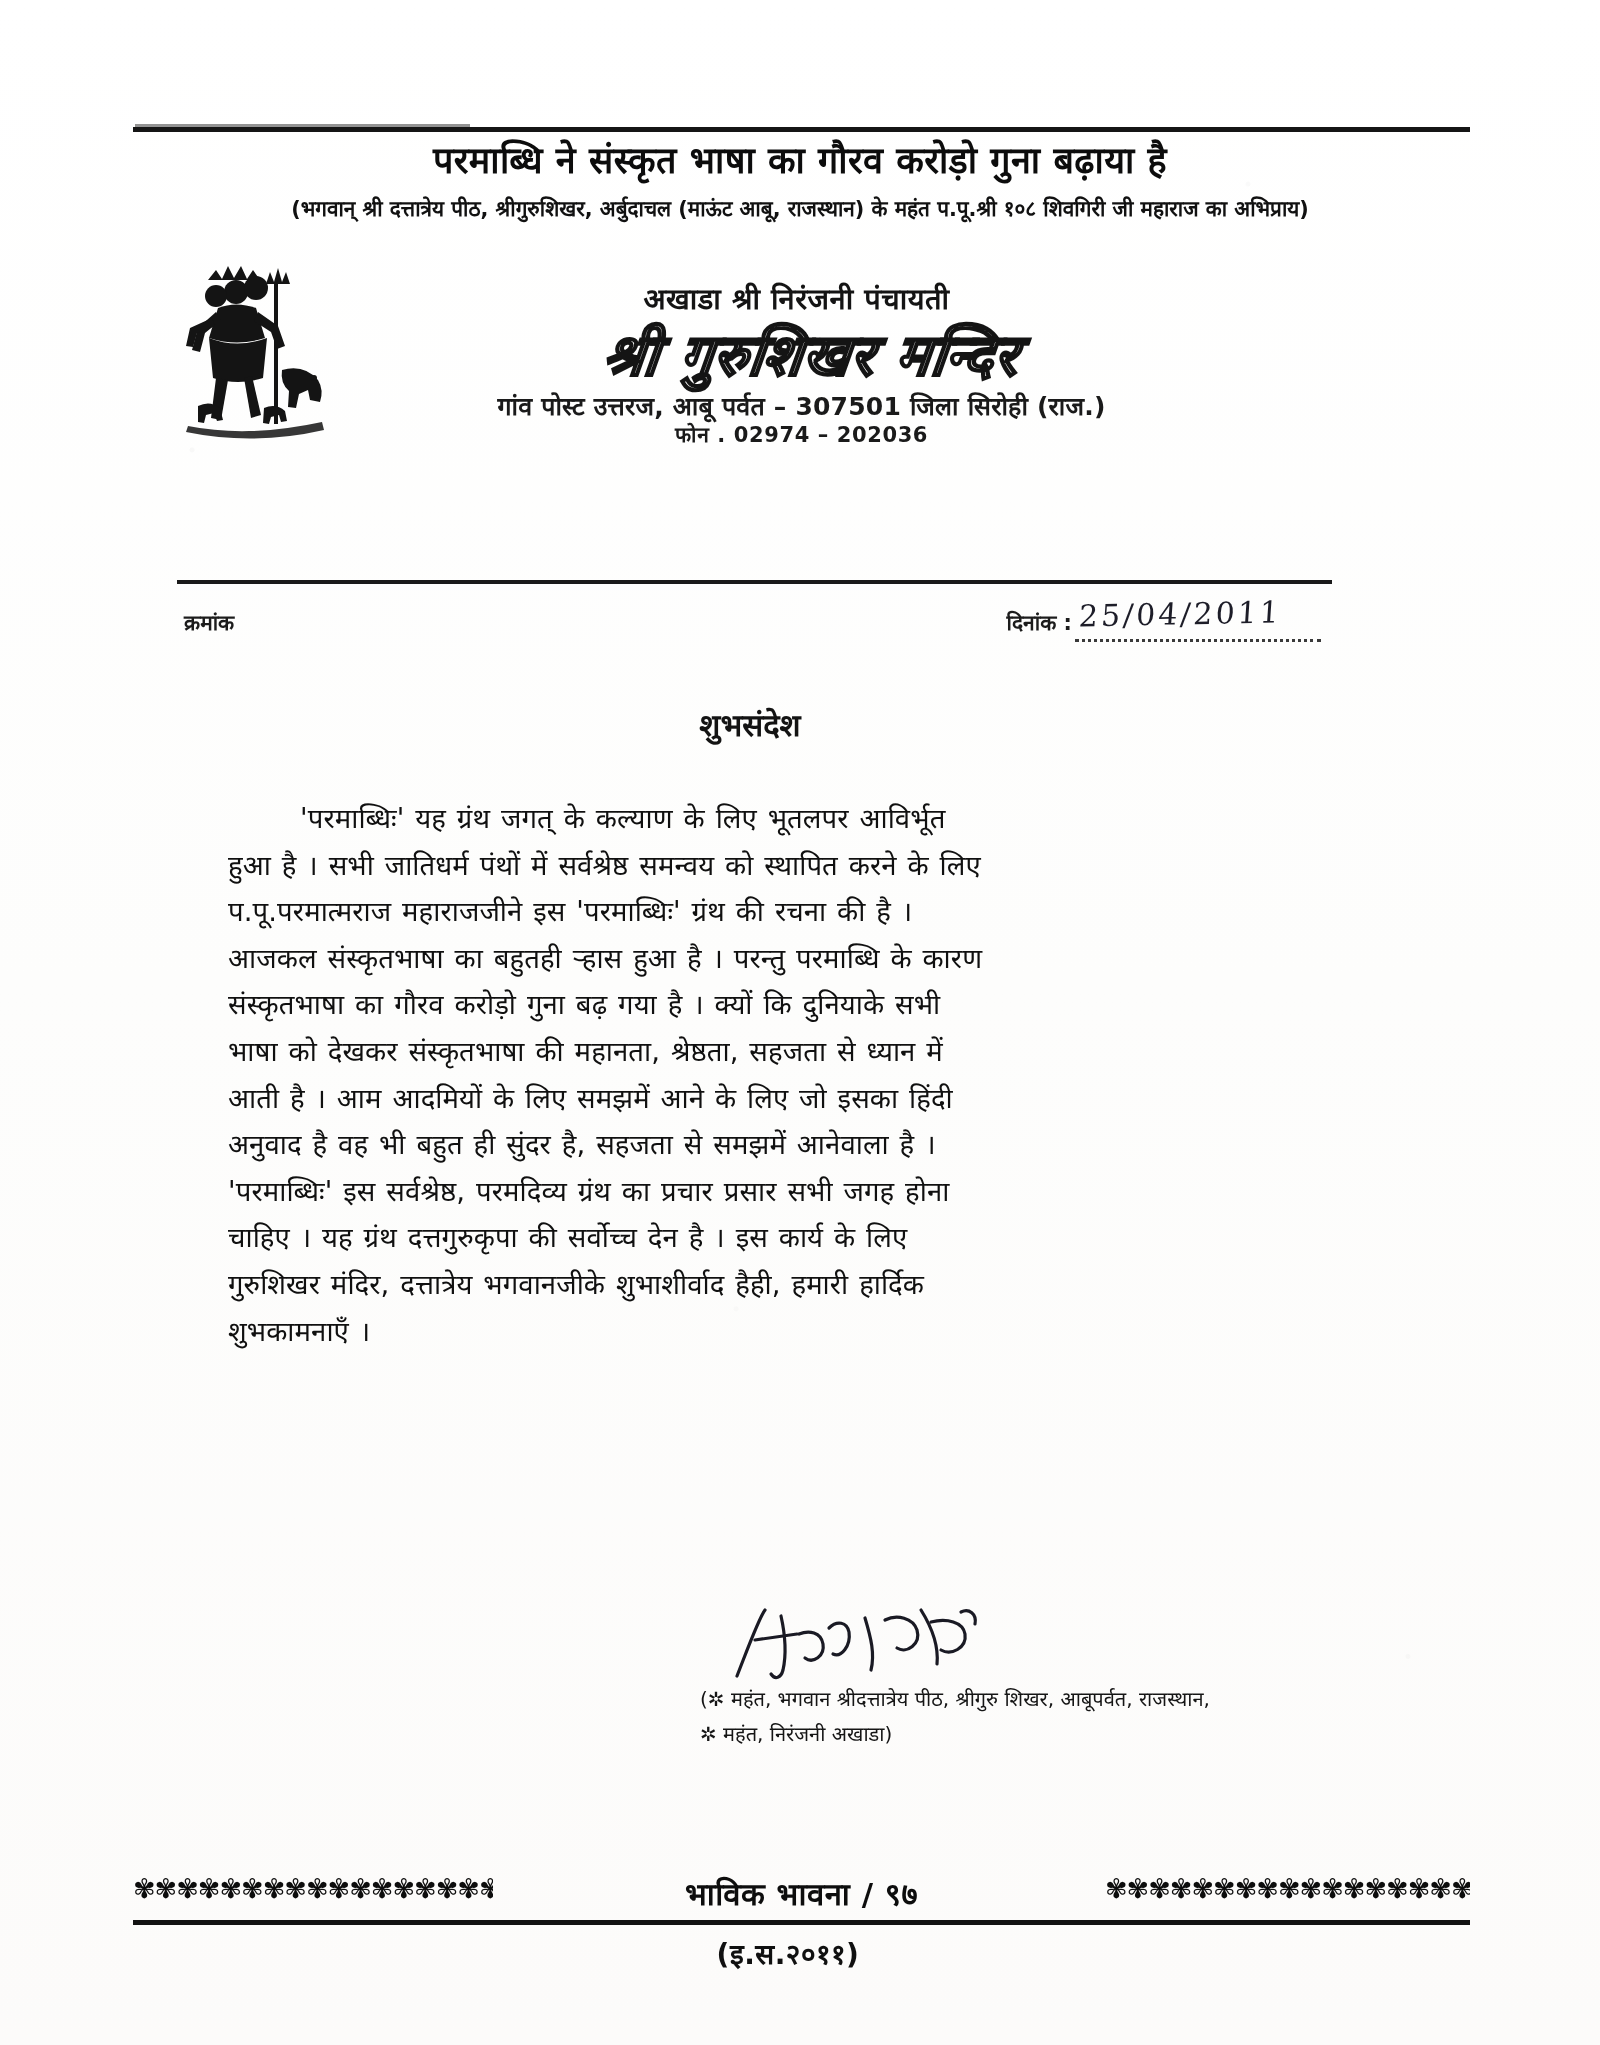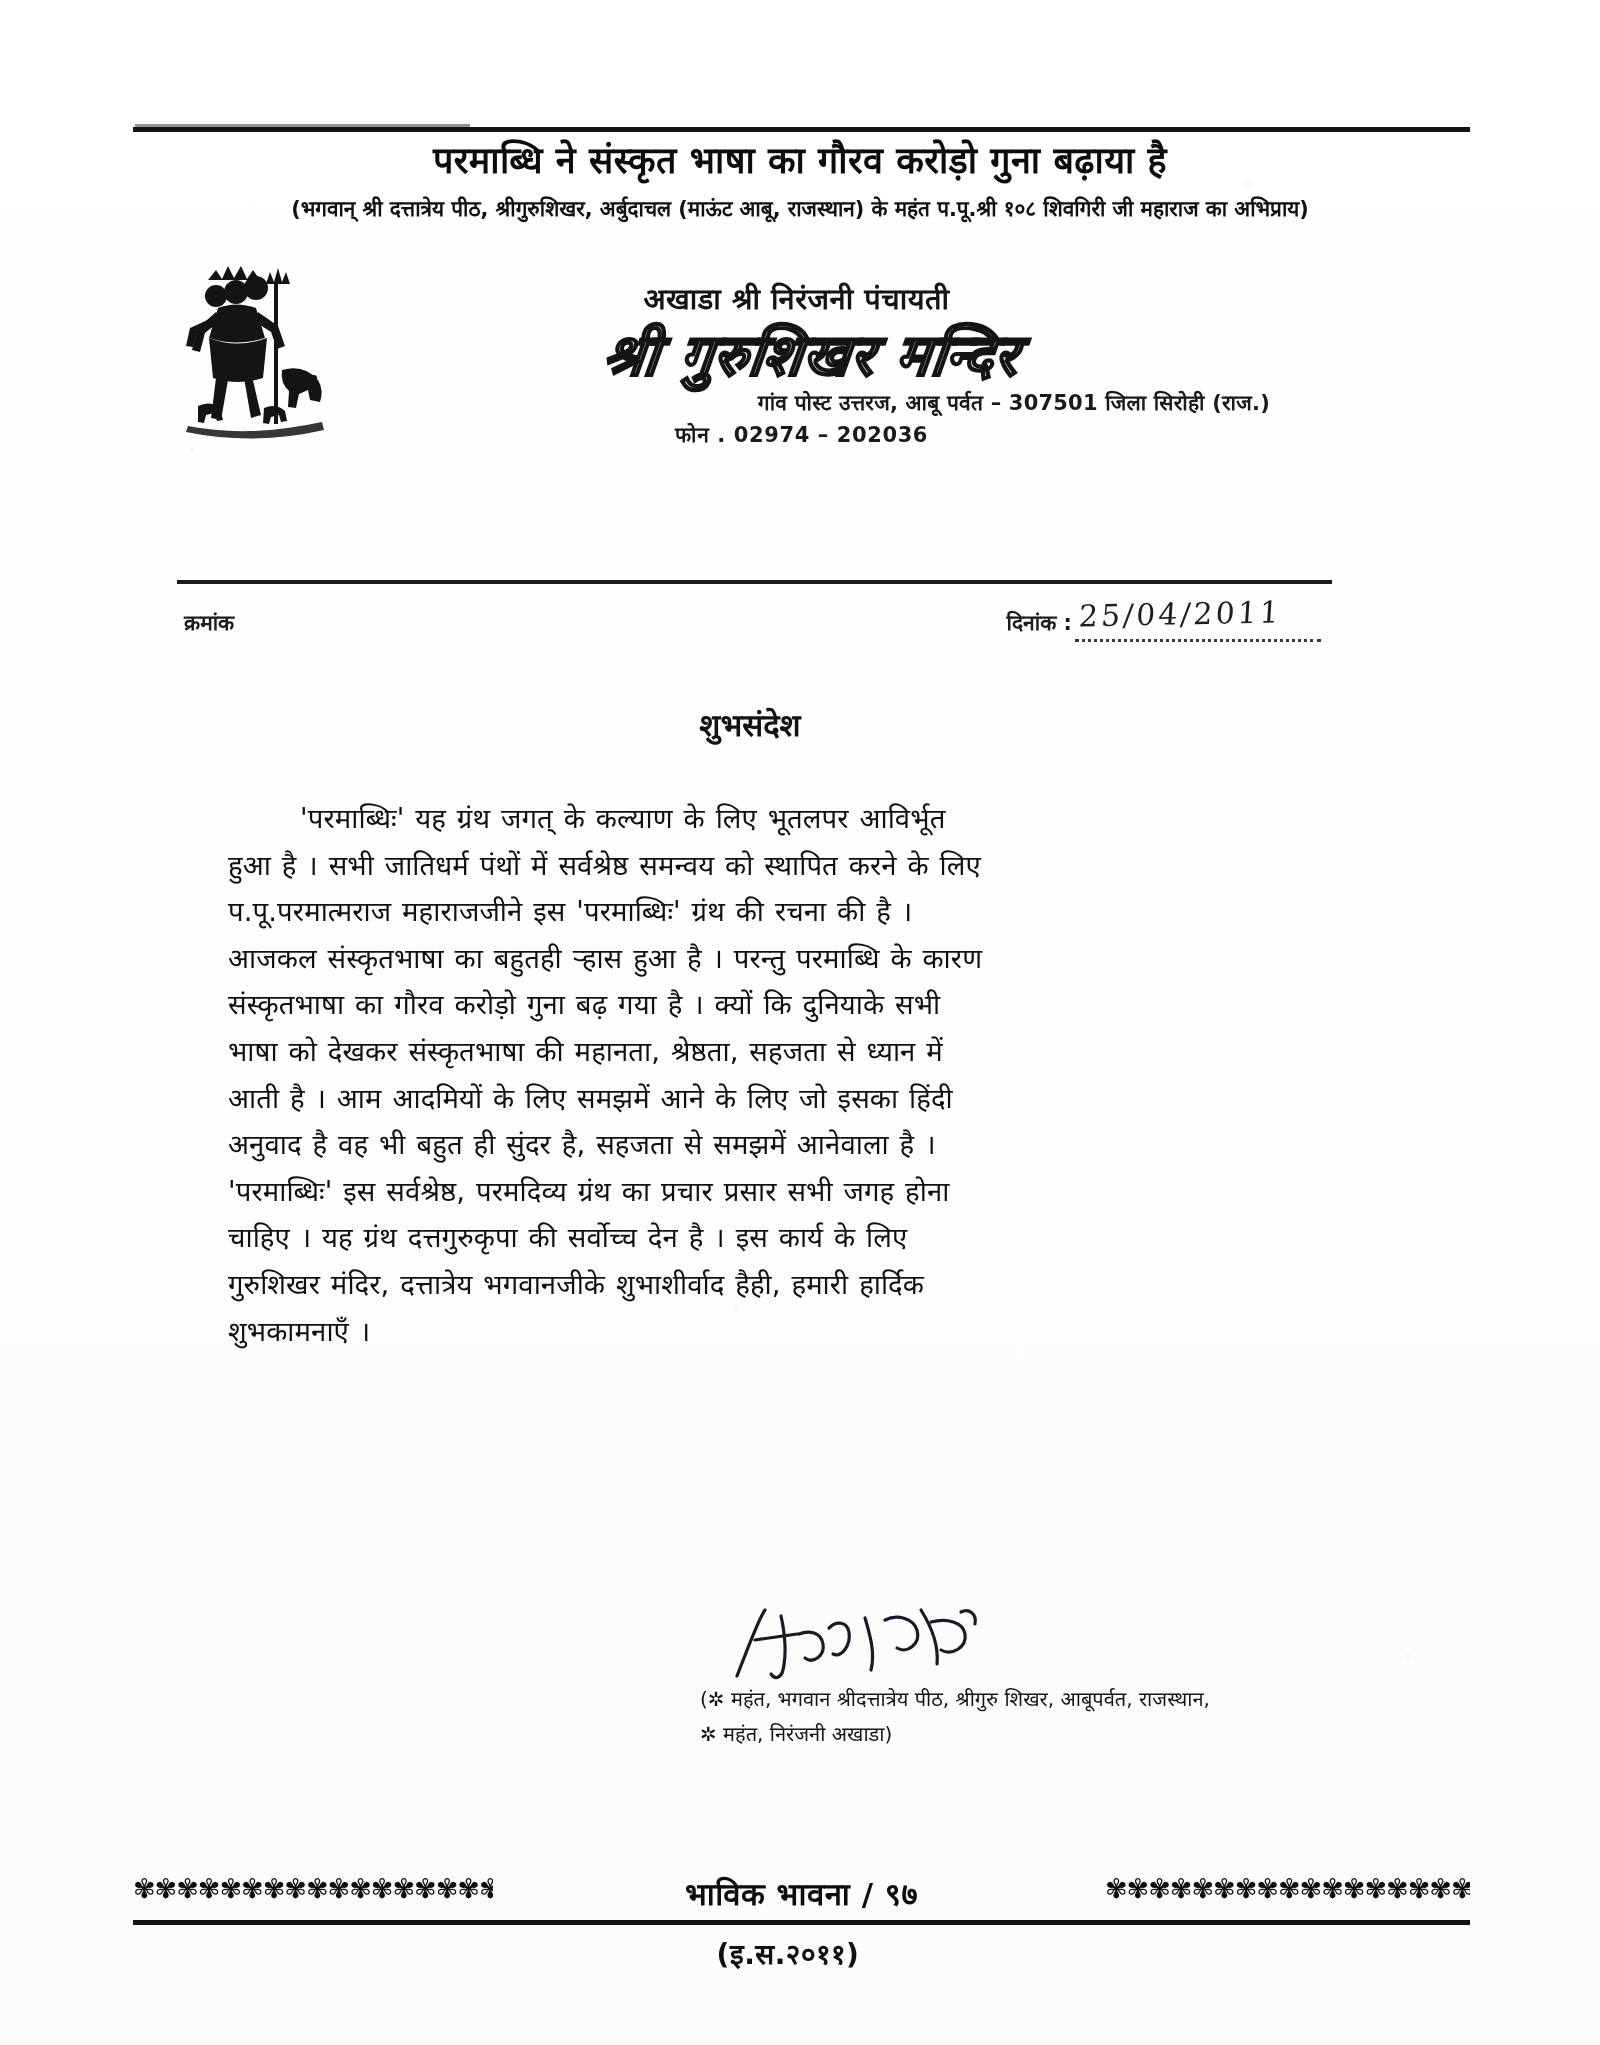--- a/index.html
+++ b/index.html
@@ -118,22 +118,22 @@
     color: transparent;
     -webkit-text-stroke: 2.4px #141414;
     letter-spacing: 1px;
     transform: skewX(-6deg);
     white-space: nowrap;
   }
   .lh-addr {
     position: absolute;
     left: 200px; right: 200px;
     top: 126px;
-    text-align: right;
-    font-size: 21px;
+    text-align: center;
+    font-size: 25px;
     font-weight: 600;
     color: #1a1a1a;
     letter-spacing: .2px;
   }
   .lh-phone {
     position: absolute;
     left: 200px; right: 200px;
     top: 158px;
     text-align: center;
     font-size: 21px;

